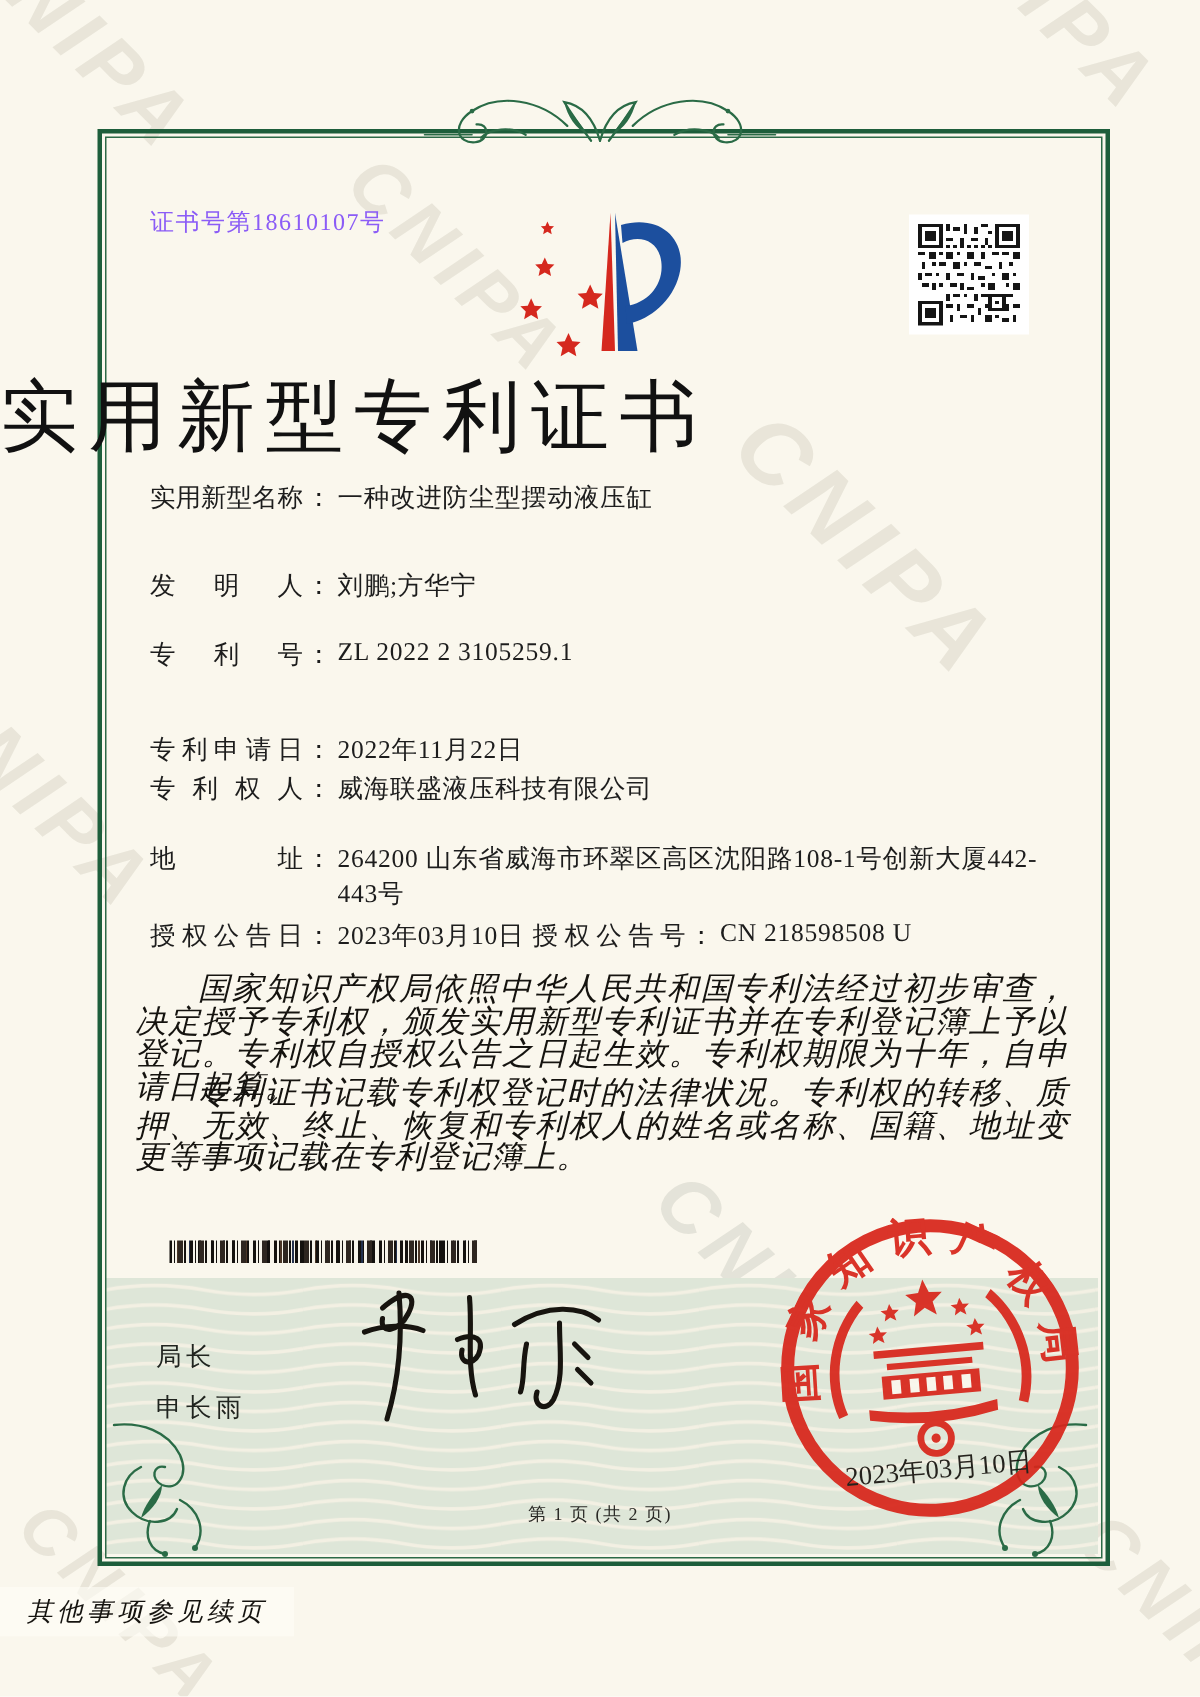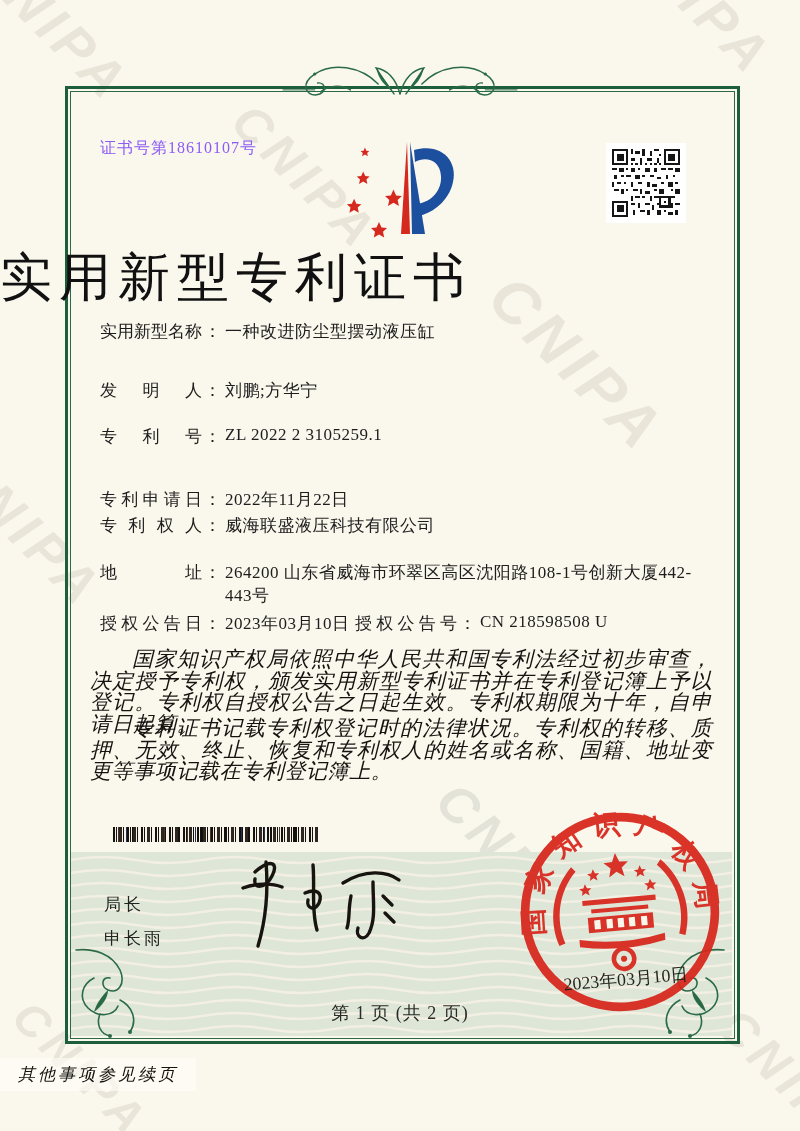--- a/index.html
+++ b/index.html
@@ -45,21 +45,21 @@
   .band svg{width:100%;height:100%;display:block;}
 
   .officer{position:absolute;left:104px;font-size:17px;color:#20241f;
            font-family:"Liberation Sans","DejaVu Sans",sans-serif;letter-spacing:3px;z-index:4;}
   .sig{position:absolute;left:225px;top:852px;width:205px;height:102px;z-index:4;}
 
   .seal{position:absolute;left:518px;top:810px;width:204px;height:204px;z-index:5;
         transform:rotate(-5deg);opacity:0.93;}
 
   .page-info{position:absolute;left:0;right:0;top:1001px;text-align:center;
-             font-size:18px;color:#2a2a26;z-index:4;letter-spacing:1px;}
+             font-size:12px;color:#2a2a26;z-index:4;letter-spacing:1px;}
 
   .cont-note{position:absolute;left:0;right:0;top:1058px;text-align:left;z-index:3;}
   .cont-note span{display:inline-block;font-size:17px;font-style:italic;letter-spacing:3px;
                   color:#15130f;background:rgba(255,253,246,0.6);padding:5px 18px;}
 
   .ornament-top{position:absolute;left:281px;top:50px;width:238px;height:52px;z-index:3;}
   .fl{position:absolute;width:90px;height:95px;z-index:3;}
   .fl.br{left:646px;top:944px;}
   .fl.bl{left:64px;top:944px;transform:scaleX(-1);}
 </style>

